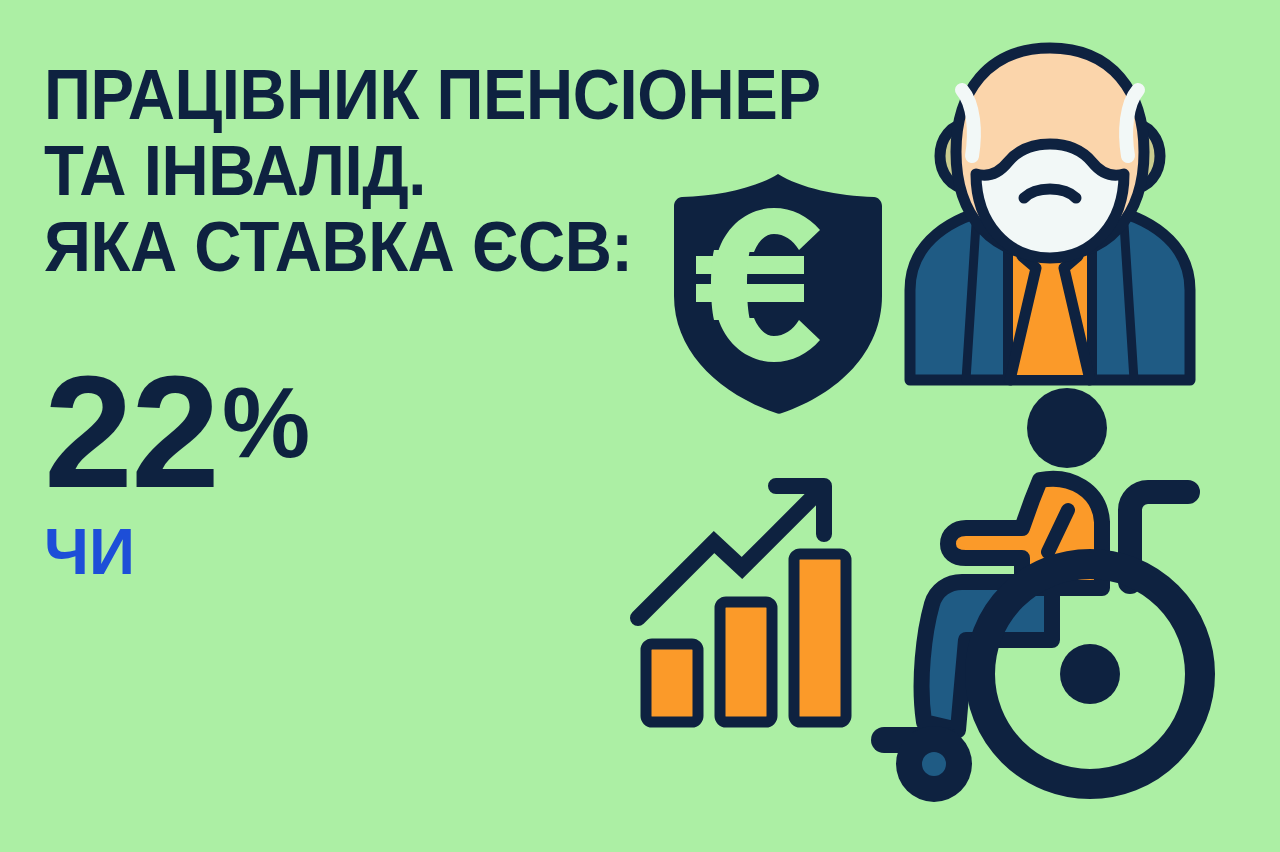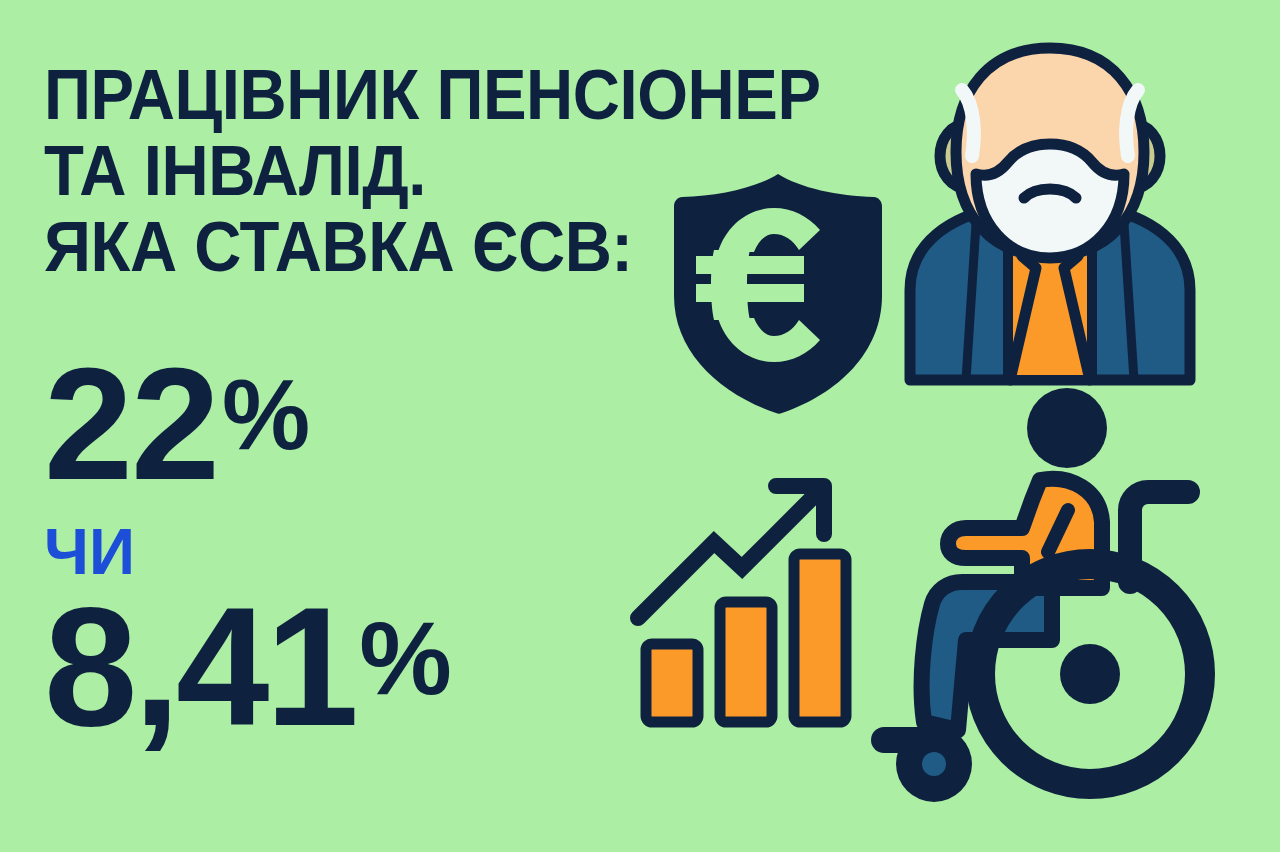--- a/index.html
+++ b/index.html
@@ -42,21 +42,21 @@
 
   .bignum{
     position:absolute;
     color:#0E2240;
     font-weight:700;
     line-height:0.85;
     white-space:nowrap;
   }
   .bignum .pct{font-size:0.62em;vertical-align:0.30em;margin-left:0.04em;}
   #rate-22{
-    left:44px; top:356px;
+    left:44px; top:364px;
     font-size:160px;
     letter-spacing:-2px;
   }
   #rate-841{
     left:44px; top:596px;
     font-size:168px;
     letter-spacing:-4px;
   }
   #conj{
     position:absolute;
@@ -88,23 +88,20 @@
     <span class="hl-line l2">ТА ІНВАЛІД.</span>
     <span class="hl-line l3">ЯКА СТАВКА ЄСВ:</span>
   </div>
 
   <div class="bignum" id="rate-22">
     <span>22</span><span class="pct">%</span>
   </div>
 
   <div id="conj">ЧИ</div>
 
-  <div class="bignum" id="rate-841">
-    <span>8,41</span><span class="pct">%</span>
-  </div>
 
   <div class="art" id="shield-art">
     <svg viewBox="0 0 220 244" width="220" height="244" aria-hidden="true">
       <path d="M110 2 C 88 16, 50 24, 14 25 C 10 25, 6 29, 6 34
                L 6 124 C 6 180, 52 222, 108 241 C 110 242, 112 242, 114 241
                C 170 222, 214 180, 214 124 L 214 34 C 214 29, 210 25, 206 25
                C 170 24, 132 16, 110 2 Z" fill="#0E2240"></path>
 
       <g fill="#ACEFA4">
         <path d="M152 58 C 140 44, 124 36, 106 36 C 80 36, 58 54, 50 80

